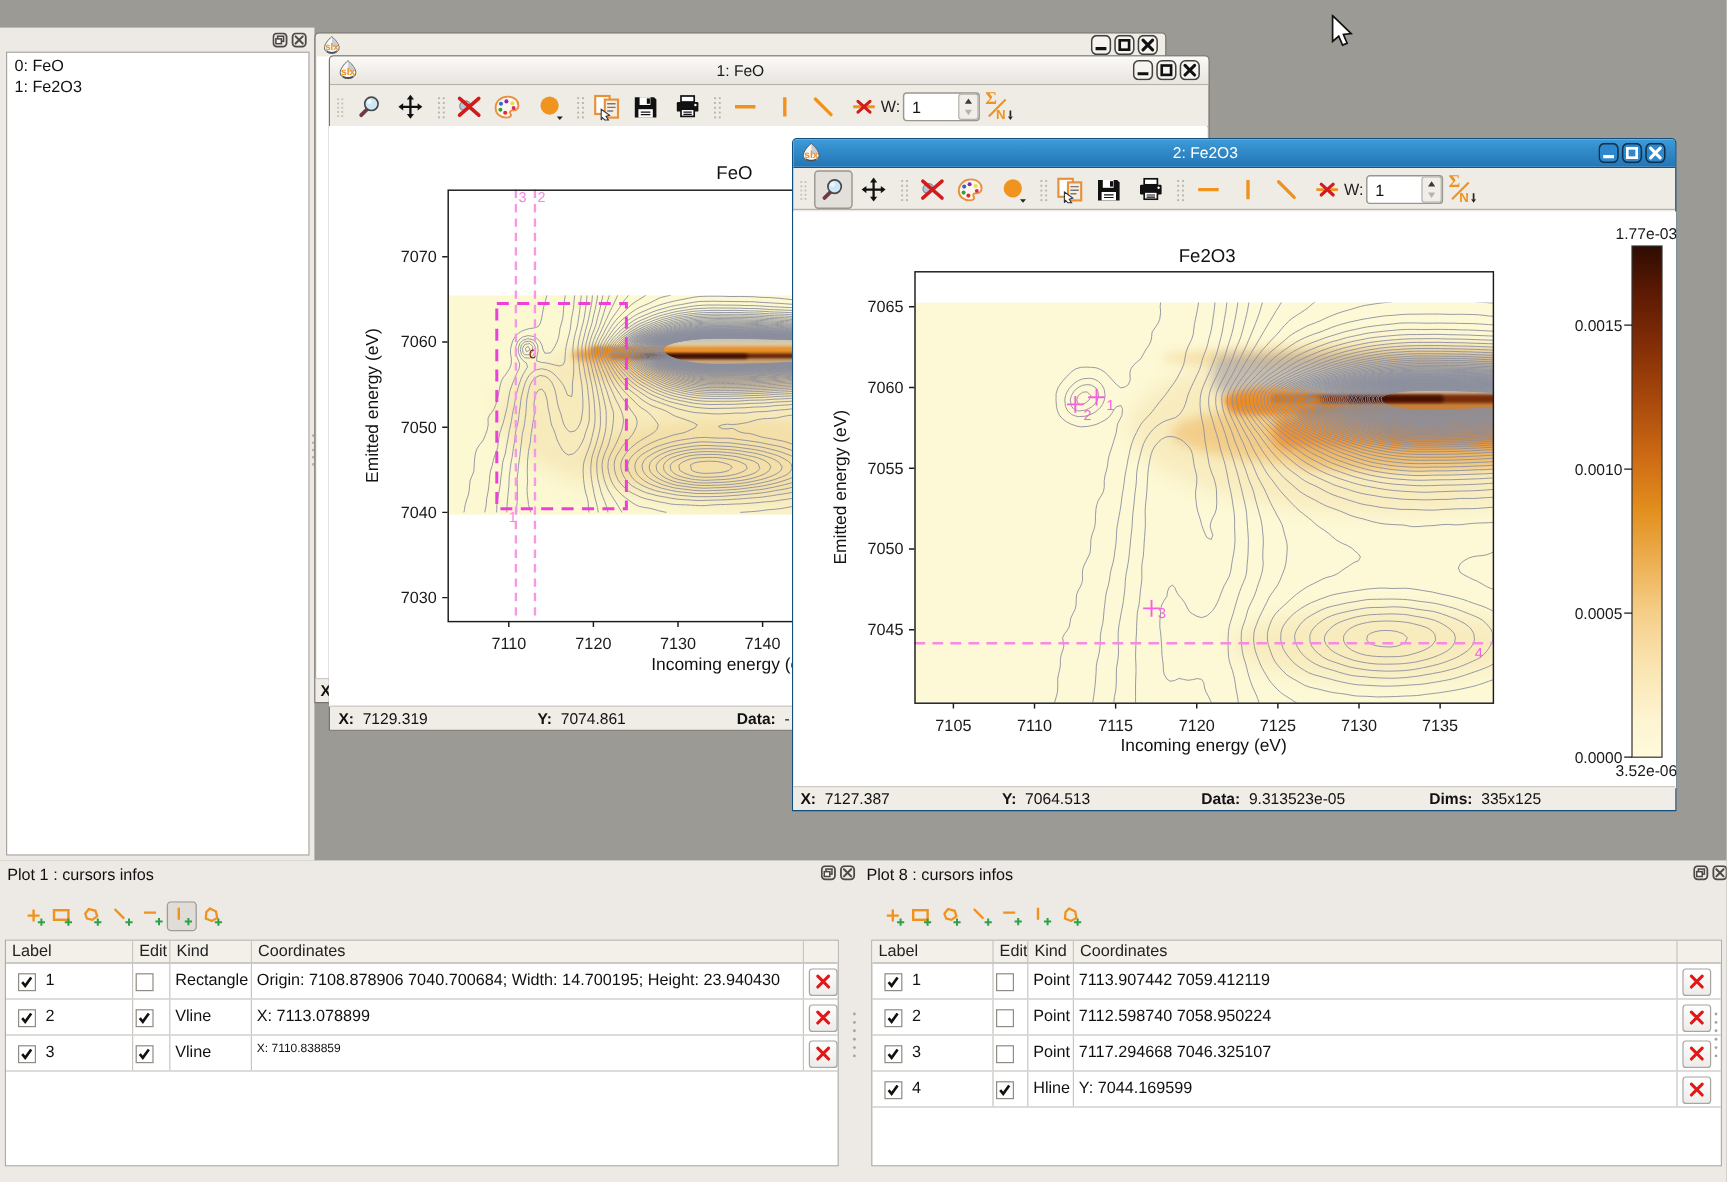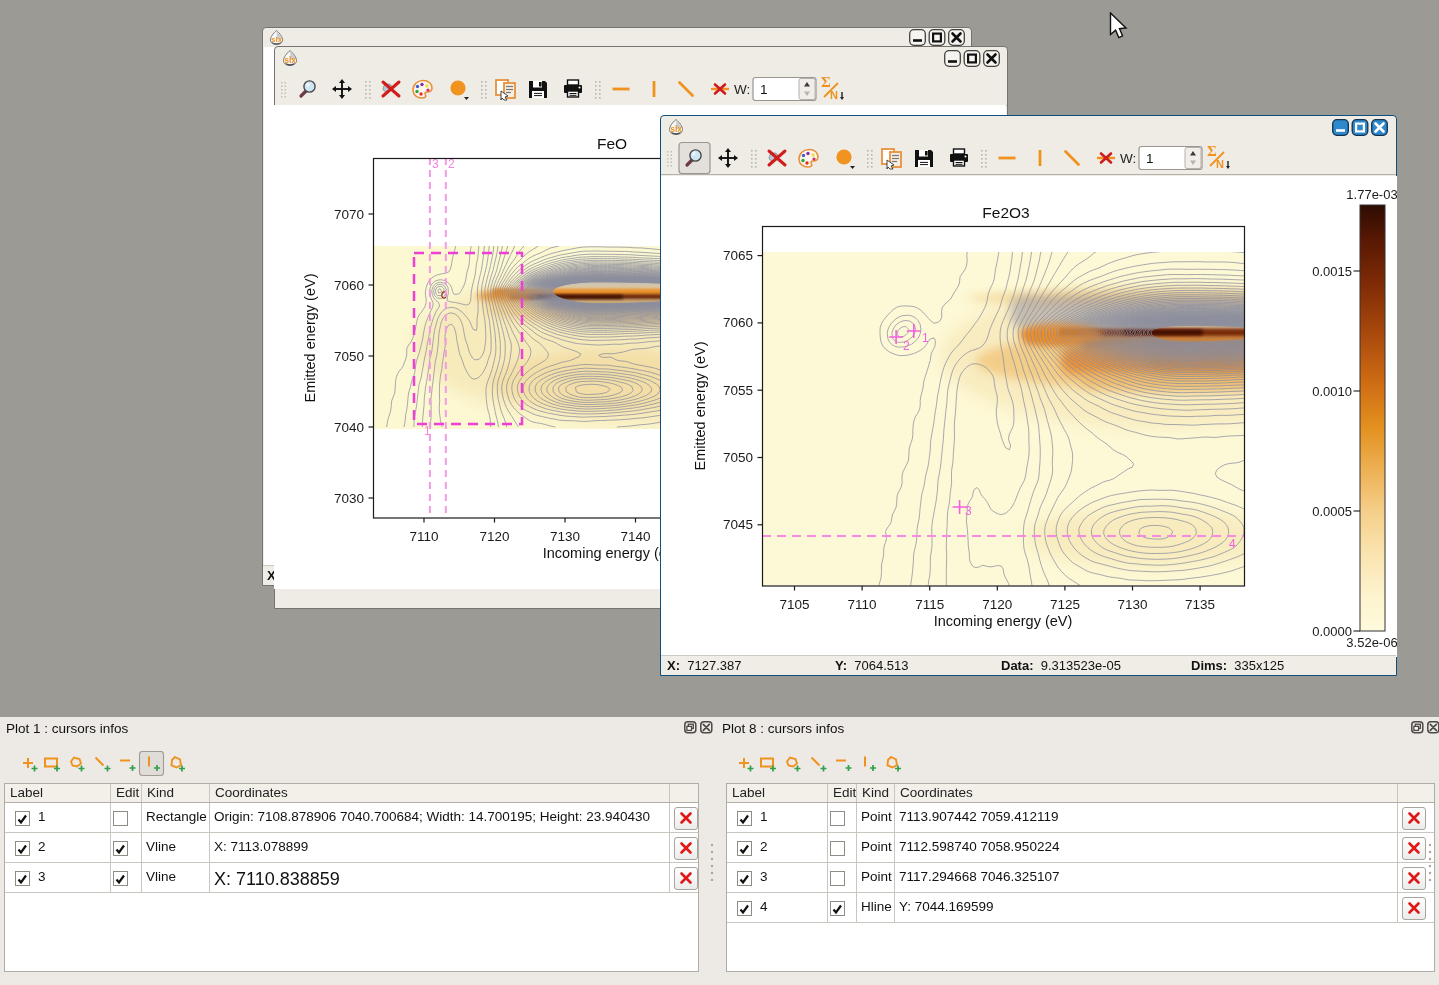--- a/index.html
+++ b/index.html
@@ -23,20 +23,40 @@
           <stop offset="0.42" stop-color="#cf6d14"></stop>
           <stop offset="0.52" stop-color="#e3901f"></stop>
           <stop offset="0.62" stop-color="#edb053"></stop>
           <stop offset="0.72" stop-color="#f5cf8a"></stop>
           <stop offset="0.82" stop-color="#fae4b0"></stop>
           <stop offset="0.92" stop-color="#fdf3cf"></stop>
           <stop offset="1" stop-color="#fefbdc"></stop>
         </linearGradient>
       </defs>
     </svg>
+    <div style="position:absolute;left:0;top:23px;width:262px;height:694px;background:#edeae5">
+      <svg width="30" height="14" style="position:absolute;left:227px;top:4px">
+        <rect x="0.8" y="0.8" width="11" height="11" rx="3" fill="none" stroke="#4c4946" stroke-width="1.5"></rect>
+        <rect x="4.3" y="3.2" width="5" height="4.2" fill="none" stroke="#4c4946" stroke-width="1.3"></rect>
+        <rect x="2.9" y="5.4" width="4.6" height="4" fill="#fff" stroke="#4c4946" stroke-width="1.3"></rect>
+        <rect x="16.8" y="0.8" width="11" height="11" rx="3" fill="none" stroke="#4c4946" stroke-width="1.5"></rect>
+        <path d="M19.3 3.3 L25.3 9.3 M25.3 3.3 L19.3 9.3" stroke="#4c4946" stroke-width="1.7" stroke-linecap="round"></path>
+      </svg>
+      <div style="position:absolute;left:5px;top:20px;width:251px;height:666px;background:#fff;border:1px solid #a8a49e;font-size:13.5px;color:#111;padding-top:2px">
+        <div style="padding-left:6px;height:18px;line-height:18px">0: FeO</div>
+        <div style="padding-left:6px;height:18px;line-height:18px">1: Fe2O3</div>
+      </div>
+      <svg width="6" height="30" style="position:absolute;left:258px;top:337px">
+        <circle cx="3" cy="3" r="1.1" fill="#b5b1aa"></circle>
+        <circle cx="3" cy="9" r="1.1" fill="#b5b1aa"></circle>
+        <circle cx="3" cy="15" r="1.1" fill="#b5b1aa"></circle>
+        <circle cx="3" cy="21" r="1.1" fill="#b5b1aa"></circle>
+        <circle cx="3" cy="27" r="1.1" fill="#b5b1aa"></circle>
+      </svg>
+    </div>
     <div class="win" style="left:262px;top:27px;width:708px;height:557px;z-index:1">
       <svg width="15" height="15" style="position:absolute;left:6px;top:2px" viewBox="0 0 16 16">
         <path d="M8 0.5 C11.5 3.5 14.5 7.5 14.5 10.5 C14.5 13.6 11.6 15.5 8 15.5 C4.4 15.5 1.5 13.6 1.5 10.5 C1.5 7.5 4.5 3.5 8 0.5 Z" fill="#f7f7f5" stroke="#5a5a58" stroke-width="0.8"></path>
         <path d="M8 1 C10 3 13 6.5 13.6 9 L8.5 10 Z" fill="#c8cdd4"></path>
         <path d="M3 12.5 C6 14.8 10 14.8 13 12.5 L12 14.5 C9.5 16 6.5 16 4 14.5 Z" fill="#4a4f55"></path>
         <text x="2.2" y="12.5" font-size="8.5" font-weight="bold" fill="#f0921e" font-family="Liberation Sans,sans-serif">slx</text>
       </svg>
       <svg width="59" height="17" style="position:absolute;right:3px;top:1px">
         <g transform="translate(0,0)">
           <rect x="0.7" y="0.7" width="15.6" height="15.6" rx="4.2" fill="#f6f4f1" stroke="#45423e" stroke-width="1.3"></rect>
@@ -50,20 +70,23 @@
           <rect x="0.7" y="0.7" width="15.6" height="15.6" rx="4.2" fill="#f6f4f1" stroke="#45423e" stroke-width="1.3"></rect>
           <path d="M4.5 4.5 L12.5 12.5 M12.5 4.5 L4.5 12.5" stroke="#111" stroke-width="2.6" stroke-linecap="round"></path>
         </g>
       </svg>
       <div style="position:absolute;left:1px;top:19px;right:1px;bottom:19px;background:#fff"></div>
       <div class="sb">
         <span style="left:4px"><b>X:</b>&nbsp; 7100.000</span>
       </div>
     </div>
     <div class="win" style="left:274px;top:46px;width:732px;height:561px;z-index:2">
+      <div class="tb">
+        <div class="tbt">1: FeO</div>
+      </div>
       <svg width="16" height="16" style="position:absolute;left:7px;top:3px" viewBox="0 0 16 16">
         <path d="M8 0.5 C11.5 3.5 14.5 7.5 14.5 10.5 C14.5 13.6 11.6 15.5 8 15.5 C4.4 15.5 1.5 13.6 1.5 10.5 C1.5 7.5 4.5 3.5 8 0.5 Z" fill="#f7f7f5" stroke="#5a5a58" stroke-width="0.8"></path>
         <path d="M8 1 C10 3 13 6.5 13.6 9 L8.5 10 Z" fill="#c8cdd4"></path>
         <path d="M3 12.5 C6 14.8 10 14.8 13 12.5 L12 14.5 C9.5 16 6.5 16 4 14.5 Z" fill="#4a4f55"></path>
         <text x="2.2" y="12.5" font-size="8.5" font-weight="bold" fill="#f0921e" font-family="Liberation Sans,sans-serif">slx</text>
       </svg>
       <svg width="59" height="17" style="position:absolute;right:4px;top:3px">
         <g transform="translate(0,0)">
           <rect x="0.7" y="0.7" width="15.6" height="15.6" rx="4.2" fill="#f6f4f1" stroke="#45423e" stroke-width="1.3"></rect>
           <line x1="4" y1="11.5" x2="13" y2="11.5" stroke="#111" stroke-width="2.6"></line>
@@ -328,22 +351,30 @@
           <text x="90" y="113.5" text-anchor="end">7070</text>
           <text x="90" y="184.5" text-anchor="end">7060</text>
           <text x="90" y="255.5" text-anchor="end">7050</text>
           <text x="90" y="326.5" text-anchor="end">7040</text>
           <text x="90" y="397.5" text-anchor="end">7030</text>
         </g>
         <text x="338" y="44" font-size="15.5" fill="#111" text-anchor="middle">FeO</text>
         <text x="338" y="453" font-size="14.5" fill="#111" text-anchor="middle">Incoming energy (eV)</text>
         <text x="41" y="233" font-size="14.5" fill="#111" text-anchor="middle" transform="rotate(-90 41 233)">Emitted energy (eV)</text>
       </svg>
+      <div class="sb">
+        <span style="left:7px"><b>X:</b>&nbsp; 7129.319</span>
+        <span style="left:173px"><b>Y:</b>&nbsp; 7074.861</span>
+        <span style="left:339px"><b>Data:</b>&nbsp; -</span>
+      </div>
     </div>
     <div class="win" style="left:660px;top:115px;width:735px;height:559px;z-index:3;border-color:#0e4f80">
+      <div class="tb" style="background:linear-gradient(#3d9ad8,#2276b5);border-bottom:1px solid #13568c">
+        <div class="tbt" style="color:#fff">2: Fe2O3</div>
+      </div>
       <svg width="16" height="16" style="position:absolute;left:7px;top:3px" viewBox="0 0 16 16">
         <path d="M8 0.5 C11.5 3.5 14.5 7.5 14.5 10.5 C14.5 13.6 11.6 15.5 8 15.5 C4.4 15.5 1.5 13.6 1.5 10.5 C1.5 7.5 4.5 3.5 8 0.5 Z" fill="#f7f7f5" stroke="#5a5a58" stroke-width="0.8"></path>
         <path d="M8 1 C10 3 13 6.5 13.6 9 L8.5 10 Z" fill="#c8cdd4"></path>
         <path d="M3 12.5 C6 14.8 10 14.8 13 12.5 L12 14.5 C9.5 16 6.5 16 4 14.5 Z" fill="#4a4f55"></path>
         <text x="2.2" y="12.5" font-size="8.5" font-weight="bold" fill="#f0921e" font-family="Liberation Sans,sans-serif">slx</text>
       </svg>
       <svg width="59" height="17" style="position:absolute;right:5px;top:3px">
         <g transform="translate(0,0)">
           <rect x="0.7" y="0.7" width="15.6" height="15.6" rx="4.2" fill="#2e89cc" stroke="#10304d" stroke-width="1.3"></rect>
           <line x1="4" y1="11.5" x2="13" y2="11.5" stroke="#fff" stroke-width="2.6"></line>
@@ -740,21 +771,21 @@
           <div style="position:absolute;left:204px;top:0;width:459px;height:100%;border-left:1px solid #c9c6c0;box-sizing:border-box"></div>
           <div style="position:absolute;left:664px;top:0;width:29px;height:100%;border-left:1px solid #c9c6c0;box-sizing:border-box"></div>
           <div style="position:absolute;left:10px;top:8px;width:13px;height:13px;border:1px solid #8f8b85;background:#fff"><svg width="13" height="13">
               <path d="M2.5 6.5 L5 9.5 L10 2.5" stroke="#111" stroke-width="2.2" fill="none"></path>
             </svg></div>
           <div style="position:absolute;left:33px;top:6px;font-size:13.5px;color:#111">3</div>
           <div style="position:absolute;left:108px;top:8px;width:13px;height:13px;border:1px solid #8f8b85;background:#fff"><svg width="13" height="13">
               <path d="M2.5 6.5 L5 9.5 L10 2.5" stroke="#111" stroke-width="2.2" fill="none"></path>
             </svg></div>
           <div style="position:absolute;left:141px;top:6px;font-size:13.5px;color:#111">Vline</div>
-          <div style="position:absolute;left:209px;top:6px;font-size:18px;color:#111;white-space:nowrap">X: 7110.838859</div>
+          <div style="position:absolute;left:209px;top:6px;font-size:10px;color:#111;white-space:nowrap">X: 7110.838859</div>
           <div style="position:absolute;left:668.5px;top:3.5px;width:22px;height:21px;border:1px solid #a8a49e;border-radius:3px;background:linear-gradient(#fefefe,#ececea)"><svg width="22" height="21">
               <path d="M6.5 5.5 L15.5 14.5 M15.5 5.5 L6.5 14.5" stroke="#e01818" stroke-width="2.6" stroke-linecap="round"></path>
             </svg></div>
         </div>
       </div>
       <div style="position:absolute;left:722px;top:4px;font-size:13.5px;color:#111">Plot 8 : cursors infos</div>
       <svg width="30" height="14" style="position:absolute;left:1411px;top:4px">
         <rect x="0.8" y="0.8" width="11" height="11" rx="3" fill="none" stroke="#4c4946" stroke-width="1.5"></rect>
         <rect x="4.3" y="3.2" width="5" height="4.2" fill="none" stroke="#4c4946" stroke-width="1.3"></rect>
         <rect x="2.9" y="5.4" width="4.6" height="4" fill="#fff" stroke="#4c4946" stroke-width="1.3"></rect>

